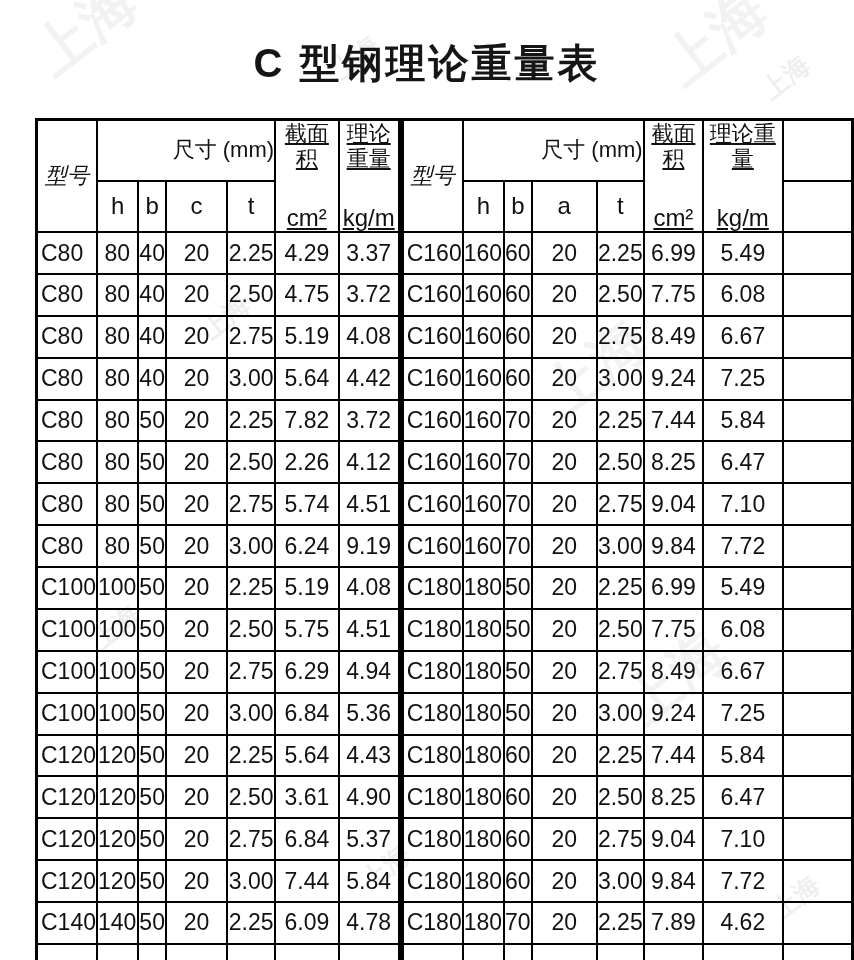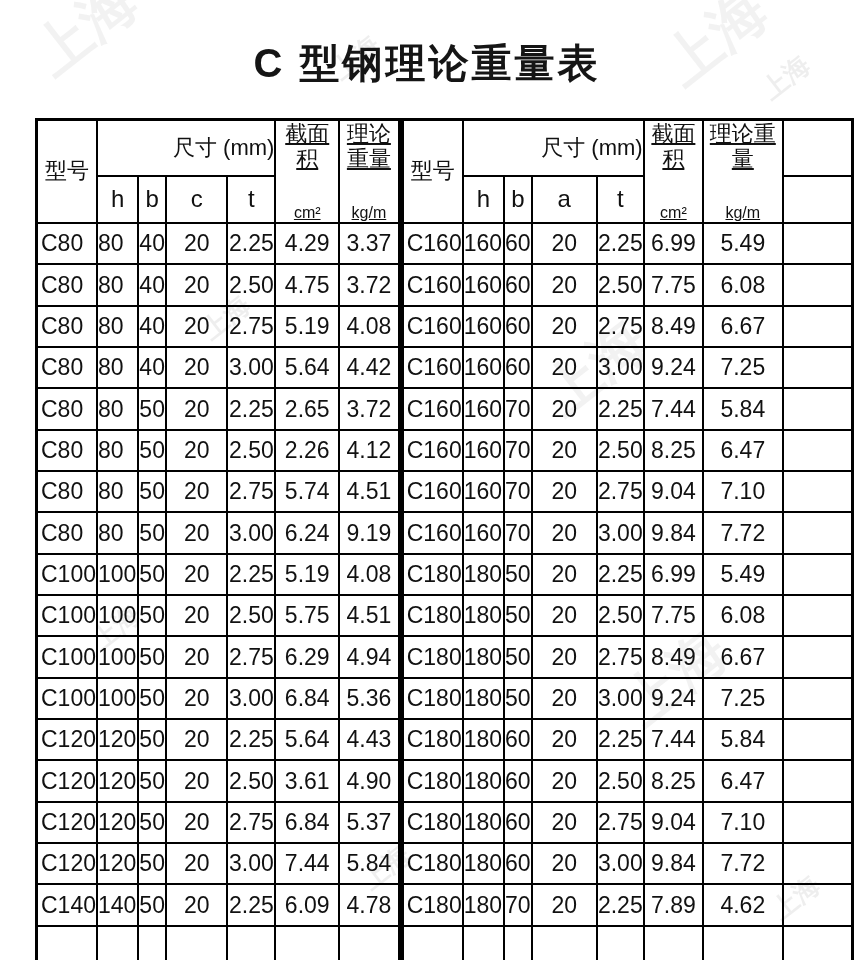--- a/index.html
+++ b/index.html
@@ -23,28 +23,28 @@
     position:absolute; top:118px; left:35px; z-index:1; display:flex;
   }
   table { border-collapse:collapse; table-layout:fixed; background:transparent; }
   table { border:3px solid #000; }
   th, td {
     border:2px solid #000; padding:0; text-align:center;
     font-weight:normal; color:#111; overflow:hidden; white-space:nowrap;
   }
   thead tr.r1 th { height:52px; font-size:22px; }
   thead tr.r2 th { height:44px; font-size:24px; }
-  th.model-h { font-size:22px; }
+  th.model-h { font-size:22px;font-style:italic; }
   th.group-h { font-size:23px;text-align:right; }
   th.stack { line-height:1.15; }
   th.stack span { display:block;text-decoration:underline; }
-  th.stack .unit { font-size:16px;margin-top:32px; }
+  th.stack .unit { font-size:24px;margin-top:32px; }
   tbody td { height:39.2px; font-size:23px; }
   td.c0 { text-align:left; padding-left:3px; }
-  td.c1 { text-align:left; padding-right:1px;margin-left:24px; }
+  td.c1 { text-align:center; padding-right:1px;margin-left:24px; }
   tbody tr.stub td { height:40px; }
 </style>
 </head>
 <body>
 
 <div class="watermark-layer">
   <span class="big" style="left:30px;  top:-10px;">上海</span>
   <span style="left:330px; top:40px;">上海</span>
   <span class="big" style="left:660px; top:0px;">上海</span>
   <span style="left:760px; top:60px;">上海</span>
@@ -128,21 +128,21 @@
           <td class="c4">3.00</td>
           <td class="c5">5.64</td>
           <td class="c6">4.42</td>
         </tr>
         <tr>
           <td class="c0">C80</td>
           <td class="c1">80</td>
           <td class="c2">50</td>
           <td class="c3">20</td>
           <td class="c4">2.25</td>
-          <td class="c5">2.65</td>
+          <td class="c5">7.82</td>
           <td class="c6">3.72</td>
         </tr>
         <tr>
           <td class="c0">C80</td>
           <td class="c1">80</td>
           <td class="c2">50</td>
           <td class="c3">20</td>
           <td class="c4">2.50</td>
           <td class="c5">2.26</td>
           <td class="c6">4.12</td>

